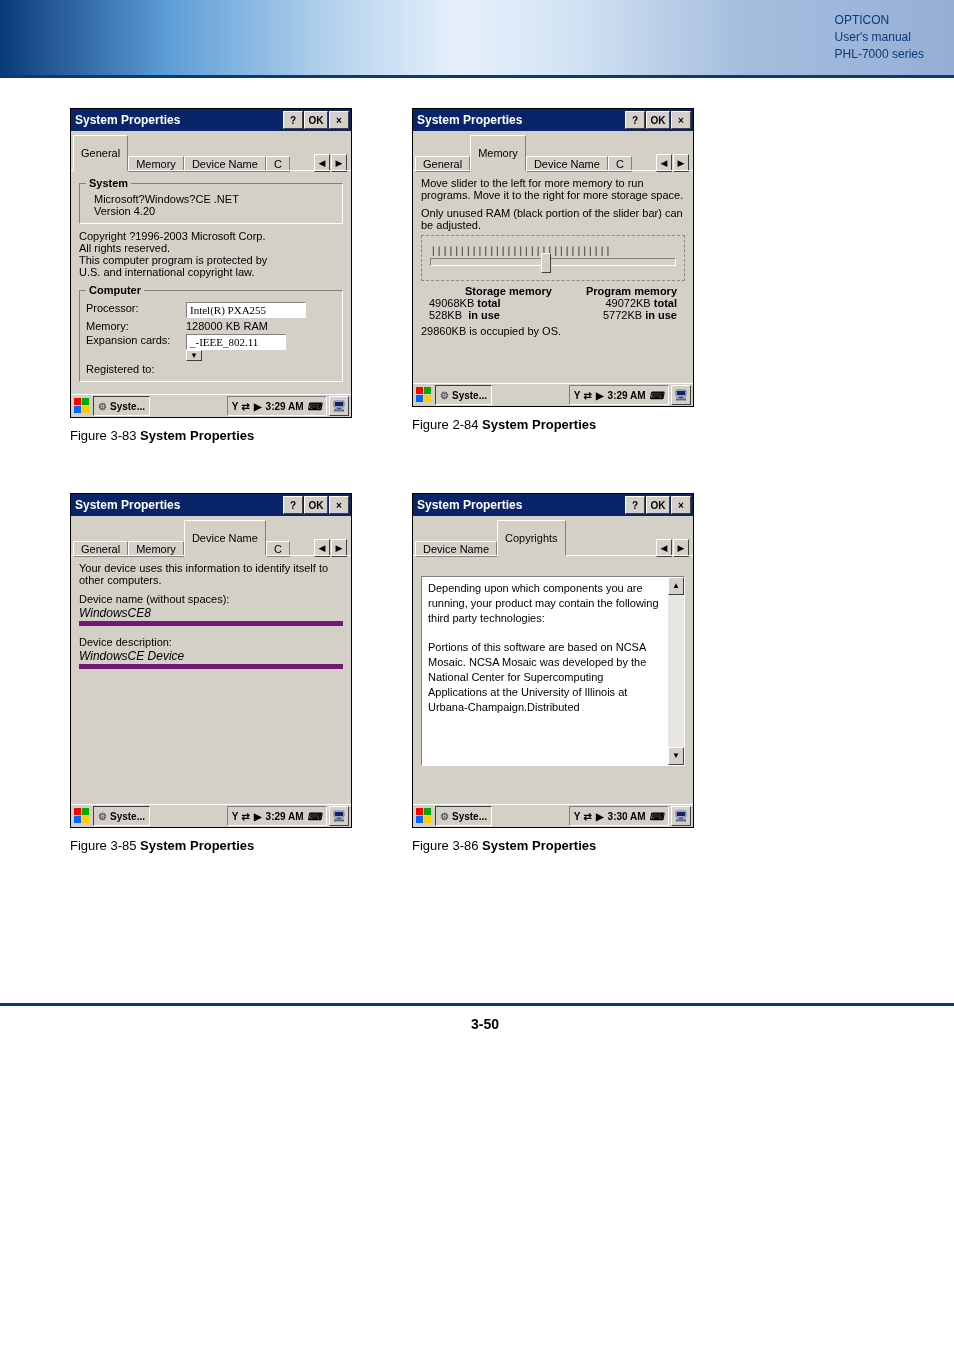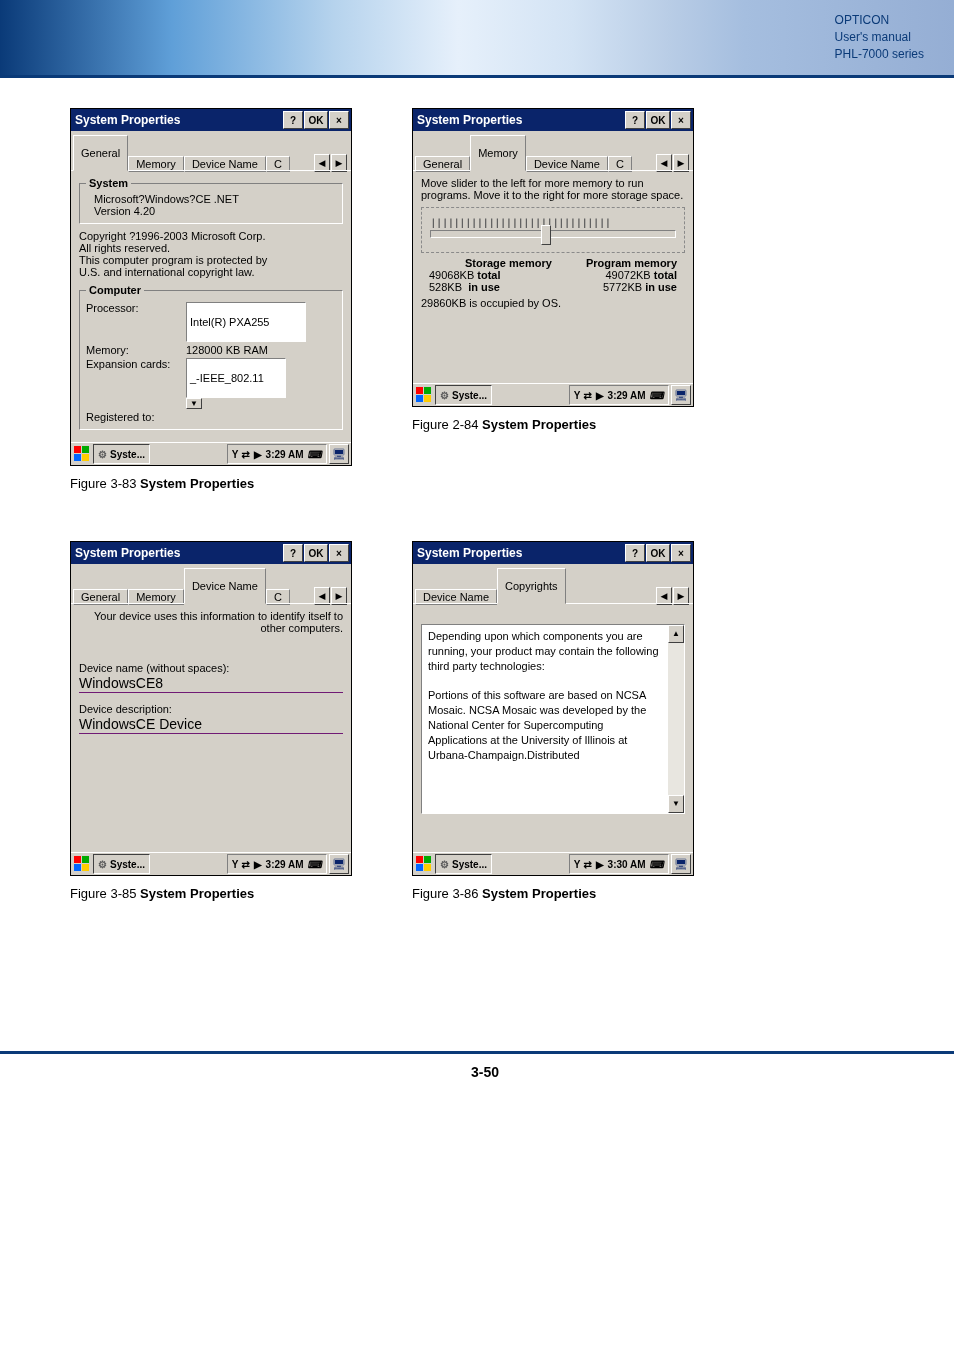--- a/index.html
+++ b/index.html
@@ -144,23 +144,24 @@
   }
   .kv { display:flex; margin-top:2px;}
   .kv .k { width: 100px; }
   .inset-box {
     background:#fff;
     border-top:1px solid #808080;
     border-left:1px solid #808080;
     border-right:1px solid #fff;
     border-bottom:1px solid #fff;
     display:inline-block;
-    padding:13px 3px;
+    padding:1px 3px;
     min-height:14px;
     box-sizing:border-box;
+    font-family:Liberation Serif, serif;
   }
   .dropdown { display:inline-flex;flex-direction:column; }
   .dropdown .dd-btn {
     width:14px; background:#d4d0c8;
     border-top:1px solid #fff;border-left:1px solid #fff;
     border-right:1px solid #404040;border-bottom:1px solid #404040;
     display:inline-flex;align-items:center;justify-content:center;font-size:8px;
   }
   
   .taskbar {
@@ -228,24 +229,25 @@
     border-right:1px solid #404040;border-bottom:1px solid #404040;
   }
   .mem-cols { display:flex; justify-content:space-between; padding: 4px 8px 0 8px; font-weight:bold; }
   .mem-under { display:flex; justify-content:space-between; padding: 0 8px; }
   .mem-os { margin-top:4px; }
 
   
   .line-input {
     width: 100%;
     border:none;
-    border-bottom:1px solid #701a75;
+    border-bottom:5px solid #701a75;
     background:transparent;
-    font-family:inherit;font-size:14px;
+    font-family:inherit;font-size:12px;
     padding:1px 0;
+    font-style:italic;
   }
 
   
   .copy-box {
     position:relative;
     border-top:1px solid #808080;border-left:1px solid #808080;
     border-right:1px solid #fff;border-bottom:1px solid #fff;
     background:#fff;
     margin: 14px 0 0 0;
     height: 180px;
@@ -384,20 +386,21 @@
         <span class="tab-active">Memory</span>
         <span class="tab">Device Name</span>
         <span class="tab">C</span>
         <span class="tab-arrow-group">
           <span class="tab-arrow-btn">◀</span>
           <span class="tab-arrow-btn">▶</span>
         </span>
       </div>
       <div class="client">
         <div style="margin-bottom:6px;">Move slider to the left for more memory to run programs. Move it to the right for more storage space.</div>
+        <div>Only unused RAM (black portion of the slider bar) can be adjusted.</div>
         <div style="border:1px dashed #8a8a8a; padding:4px 0 8px 0; margin-top:4px;">
           <div class="slider-track">
             <div class="slider-ticks">┃┃┃┃┃┃┃┃┃┃┃┃┃┃┃┃┃┃┃┃┃┃┃┃┃┃┃┃┃┃┃</div>
             <div class="slider-thumb"></div>
           </div>
         </div>
         <div class="mem-cols">
           <span style="text-align:right;margin-left:36px;">Storage memory</span>
           <span style="text-align:center;">Program memory</span>
         </div>
@@ -452,21 +455,21 @@
         <span class="tab">General</span>
         <span class="tab">Memory</span>
         <span class="tab-active">Device Name</span>
         <span class="tab">C</span>
         <span class="tab-arrow-group">
           <span class="tab-arrow-btn">◀</span>
           <span class="tab-arrow-btn">▶</span>
         </span>
       </div>
       <div class="client" style="min-height:236px;">
-        <div style="margin-bottom:28px;text-align:right;">Your device uses this information to identify itself to other computers.</div>
+        <div style="margin-bottom:7px;">Your device uses this information to identify itself to other computers.</div>
         <div>Device name (without spaces):</div>
         <input class="line-input" value="WindowsCE8" style="">
         <div style="height:10px;"></div>
         <div>Device description:</div>
         <input class="line-input" value="WindowsCE Device" style="">
       </div>
       <div class="taskbar">
         <span class="startflag">
               <span class="sf-r"></span>
               <span class="sf-g"></span>

